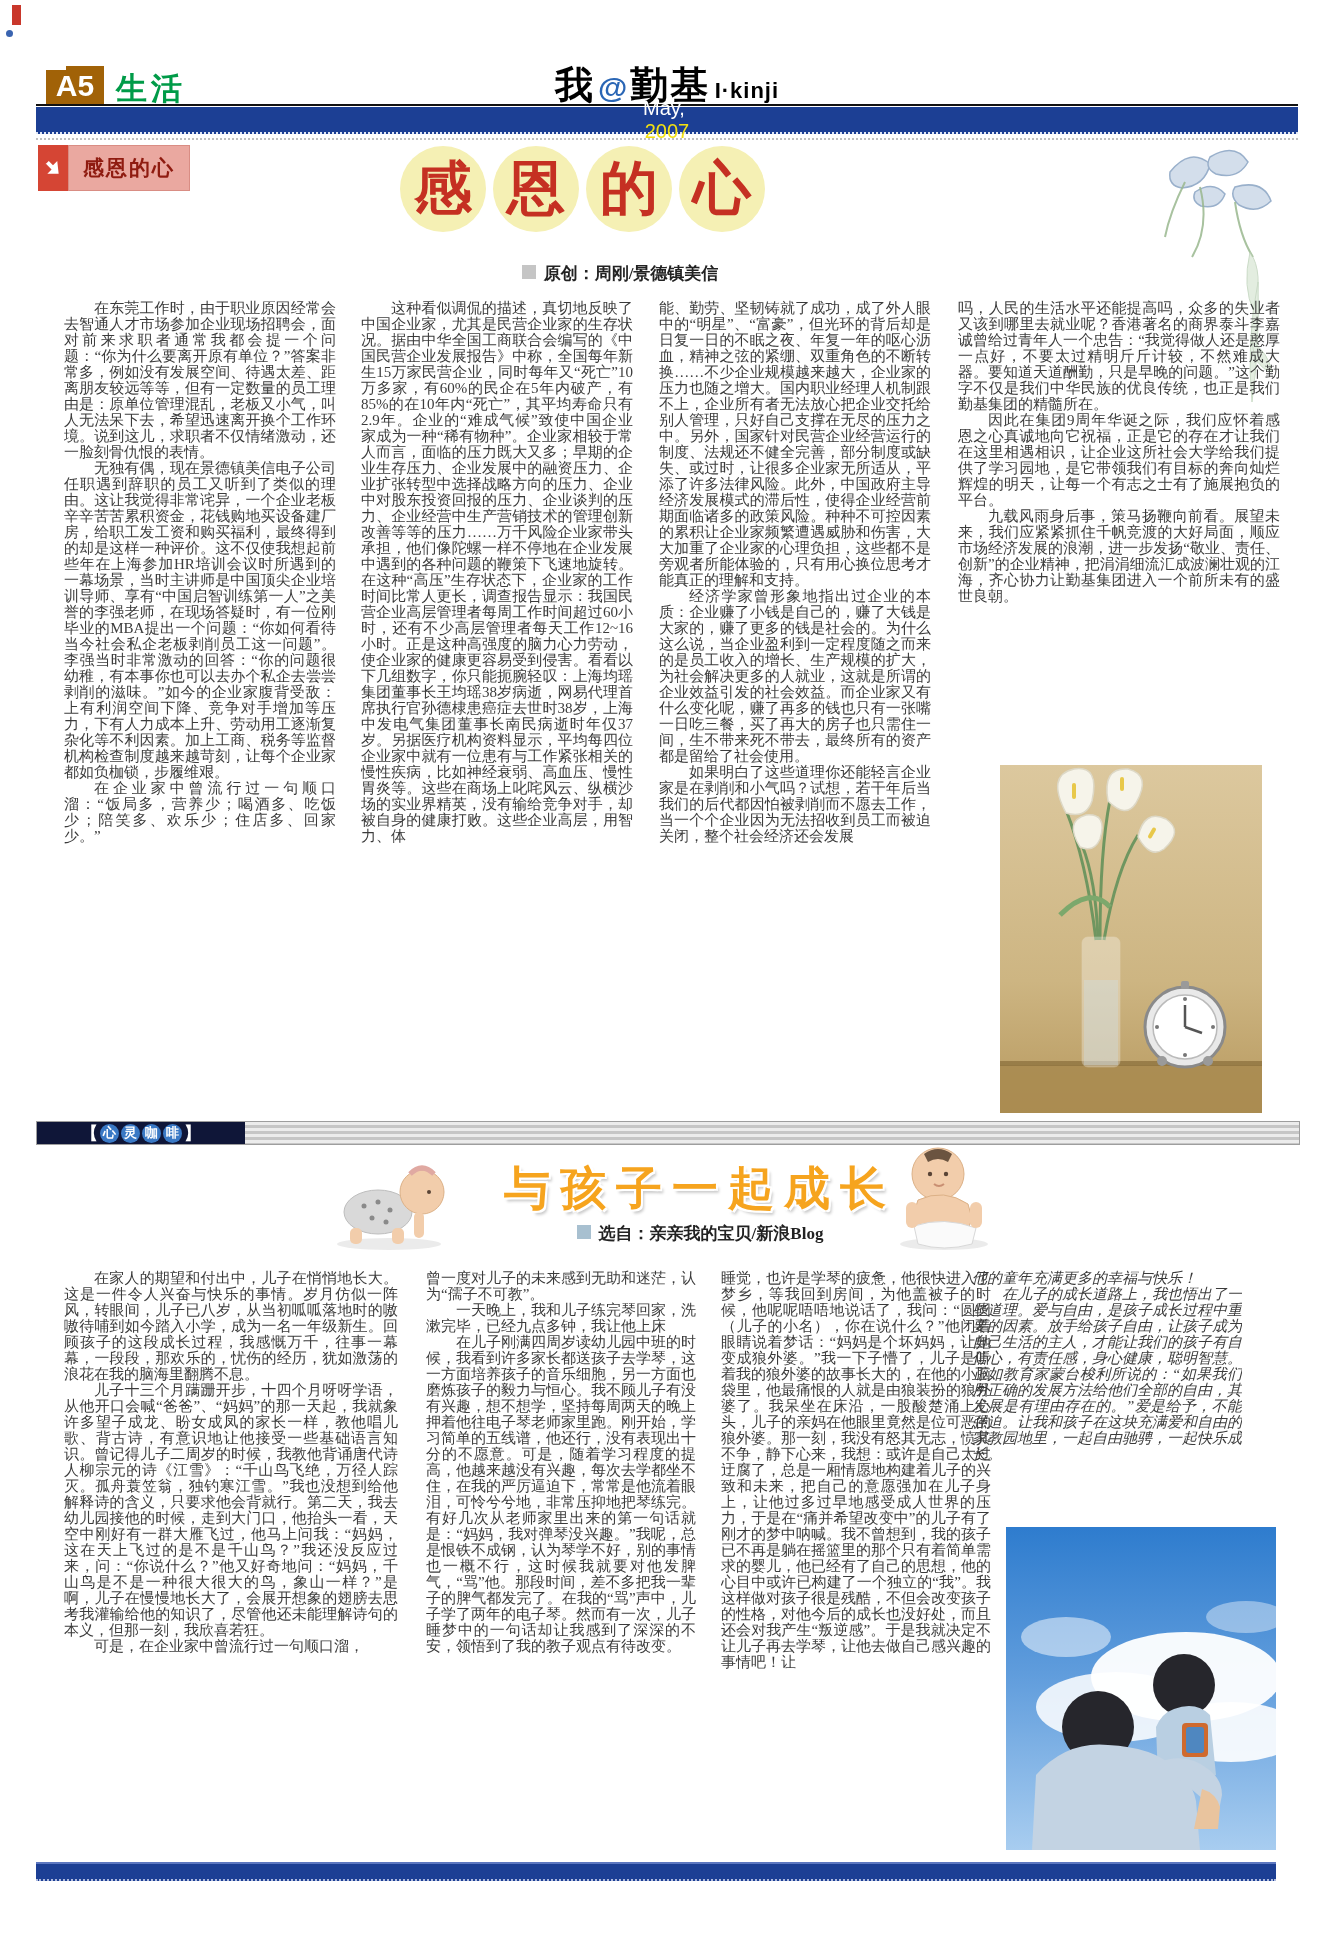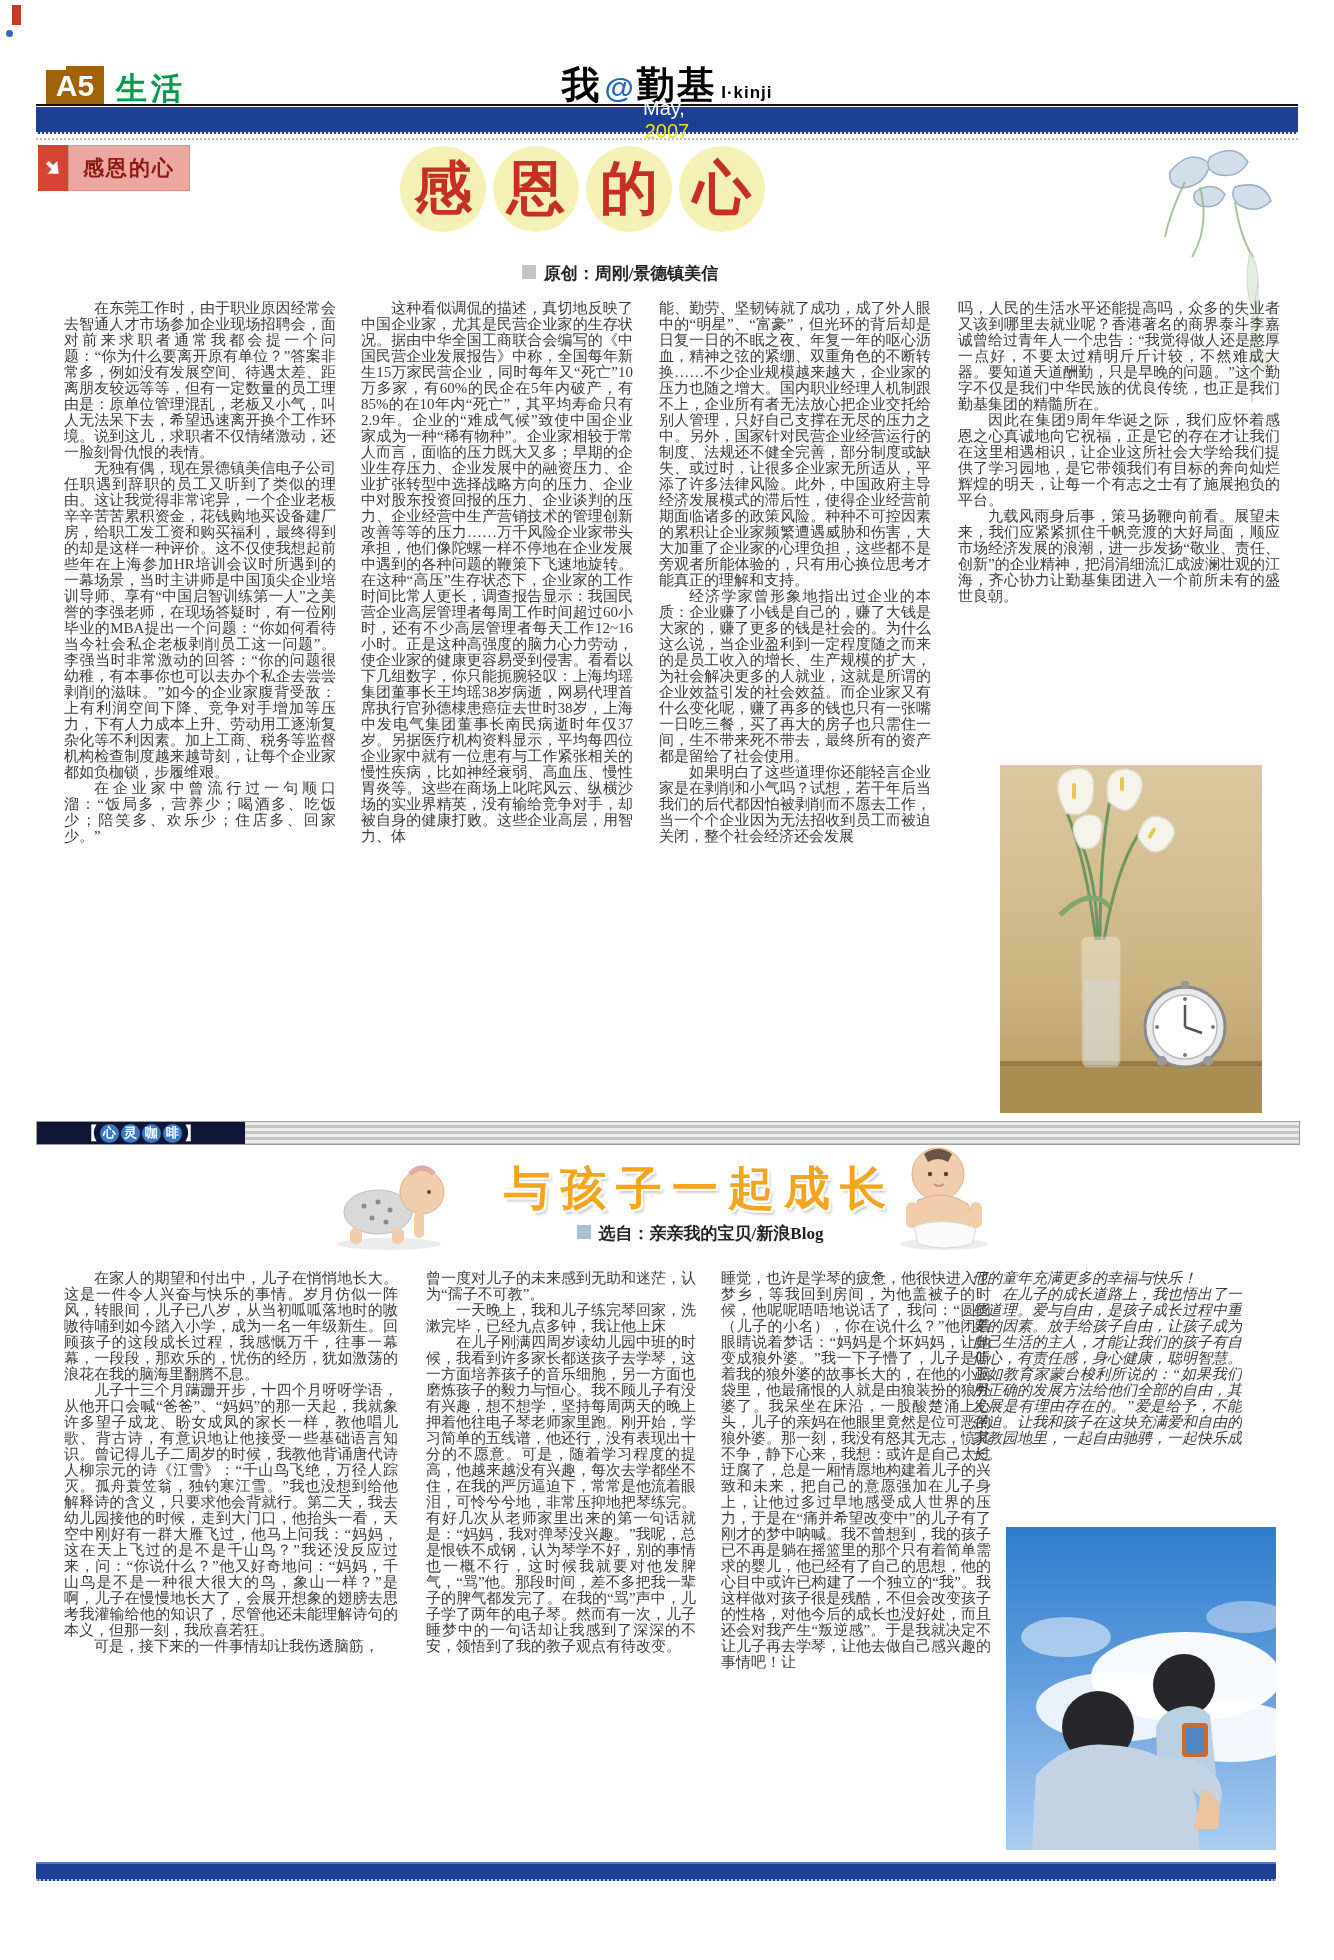--- a/index.html
+++ b/index.html
@@ -14,21 +14,21 @@
             font-family:"Liberation Sans",sans-serif;font-weight:bold;font-size:30px;
             display:flex;align-items:center;justify-content:center;}
   .pagecode::before{content:"";position:absolute;left:-6px;top:-14px;width:26px;height:18px;background:#fff;}
   .section-name{left:116px;top:68px;font-family:"Liberation Sans",sans-serif;font-weight:bold;
                 font-size:31px;color:#009b48;letter-spacing:4px;}
   .header-rule{left:36px;top:104px;width:1262px;height:2px;background:#111;}
   .masthead{left:0;top:60px;width:1334px;text-align:center;font-family:"Liberation Sans",sans-serif;
             font-weight:bold;color:#000;}
   .masthead .zh{font-size:38px;letter-spacing:2px;}
   .masthead .at{color:#2a66b5;font-size:30px;padding:0 3px;}
-  .masthead .sub{font-size:17px;letter-spacing:1px;}
+  .masthead .sub{font-size:22px;letter-spacing:1px;}
   .dateband{left:36px;top:107px;width:1262px;height:25px;background:#1c3f94;
             border-bottom:2px dotted #dfe6f5;display:flex;align-items:center;justify-content:center;
             font-family:"Liberation Sans",sans-serif;font-size:20px;flex-direction:column;}
   .dateband .m{color:#fff;margin-right:6px;}
   .dateband .y{color:#f3e110;}
   .subrule{left:36px;top:136px;width:1262px;height:2px;border-bottom:2px dotted #bfbfbf;}
 
   
   .tag1{left:38px;top:145px;height:46px;display:flex;}
   .tag1 .arrowbox{width:30px;height:46px;background:#d54534;display:flex;align-items:center;justify-content:center;}
@@ -244,21 +244,21 @@
     <path d="M46 44 q5 4 10 0" stroke="#c98f72" stroke-width="2" fill="none"></path>
     <path d="M30 60 q26 -12 50 4 q8 20 -6 34 q-24 8 -42 -2 q-10 -18 -2 -36z" fill="#f2cdab" stroke="#dcb187"></path>
     <path d="M26 86 q30 -10 62 2 l-4 16 q-28 8 -54 0z" fill="#fafafa" stroke="#d8d8d8"></path>
     <rect x="18" y="62" width="12" height="26" rx="6" fill="#f2cdab"></rect>
     <rect x="82" y="62" width="12" height="26" rx="6" fill="#f2cdab"></rect>
   </svg>
 
   <div class="abs col" style="left:48px;top:1270px;width:334px;height:585px;">
       <p class="para ind">在家人的期望和付出中，儿子在悄悄地长大。这是一件令人兴奋与快乐的事情。岁月仿似一阵风，转眼间，儿子已八岁，从当初呱呱落地时的嗷嗷待哺到如今踏入小学，成为一名一年级新生。回顾孩子的这段成长过程，我感慨万千，往事一幕幕，一段段，那欢乐的，忧伤的经历，犹如激荡的浪花在我的脑海里翻腾不息。</p>
       <p class="para ind">儿子十三个月蹒跚开步，十四个月呀呀学语，从他开口会喊“爸爸”、“妈妈”的那一天起，我就象许多望子成龙、盼女成凤的家长一样，教他唱儿歌、背古诗，有意识地让他接受一些基础语言知识。曾记得儿子二周岁的时候，我教他背诵唐代诗人柳宗元的诗《江雪》：“千山鸟飞绝，万径人踪灭。孤舟蓑笠翁，独钓寒江雪。”我也没想到给他解释诗的含义，只要求他会背就行。第二天，我去幼儿园接他的时候，走到大门口，他抬头一看，天空中刚好有一群大雁飞过，他马上问我：“妈妈，这在天上飞过的是不是千山鸟？”我还没反应过来，问：“你说什么？”他又好奇地问：“妈妈，千山鸟是不是一种很大很大的鸟，象山一样？”是啊，儿子在慢慢地长大了，会展开想象的翅膀去思考我灌输给他的知识了，尽管他还未能理解诗句的本义，但那一刻，我欣喜若狂。</p>
-      <p class="para ind">可是，接下来的一件事情却让我伤透脑筋，</p>
+      <p class="para ind">可是，在企业家中曾流行过一句顺口溜，</p>
     </div>
   <div class="abs col" style="left:410px;top:1270px;width:270px;height:585px;">
       <p class="para">曾一度对儿子的未来感到无助和迷茫，认为“孺子不可教”。</p>
       <p class="para ind">一天晚上，我和儿子练完琴回家，洗漱完毕，已经九点多钟，我让他上床</p>
       <p class="para ind">在儿子刚满四周岁读幼儿园中班的时候，我看到许多家长都送孩子去学琴，这一方面培养孩子的音乐细胞，另一方面也磨炼孩子的毅力与恒心。我不顾儿子有没有兴趣，想不想学，坚持每周两天的晚上押着他往电子琴老师家里跑。刚开始，学习简单的五线谱，他还行，没有表现出十分的不愿意。可是，随着学习程度的提高，他越来越没有兴趣，每次去学都坐不住，在我的严厉逼迫下，常常是他流着眼泪，可怜兮兮地，非常压抑地把琴练完。有好几次从老师家里出来的第一句话就是：“妈妈，我对弹琴没兴趣。”我呢，总是恨铁不成钢，认为琴学不好，别的事情也一概不行，这时候我就要对他发脾气，“骂”他。那段时间，差不多把我一辈子的脾气都发完了。在我的“骂”声中，儿子学了两年的电子琴。然而有一次，儿子睡梦中的一句话却让我感到了深深的不安，领悟到了我的教子观点有待改变。</p>
     </div>
   <div class="abs col" style="left:705px;top:1270px;width:270px;height:585px;">
       <p class="para">睡觉，也许是学琴的疲惫，他很快进入了梦乡，等我回到房间，为他盖被子的时候，他呢呢唔唔地说话了，我问：“圆圆（儿子的小名），你在说什么？”他闭着眼睛说着梦话：“妈妈是个坏妈妈，让她变成狼外婆。”我一下子懵了，儿子是听着我的狼外婆的故事长大的，在他的小脑袋里，他最痛恨的人就是由狼装扮的狼外婆了。我呆坐在床沿，一股酸楚涌上心头，儿子的亲妈在他眼里竟然是位可恶的狼外婆。那一刻，我没有怒其无志，愤其不争，静下心来，我想：或许是自己太过迂腐了，总是一厢情愿地构建着儿子的兴致和未来，把自己的意愿强加在儿子身上，让他过多过早地感受成人世界的压力，于是在“痛并希望改变中”的儿子有了刚才的梦中呐喊。我不曾想到，我的孩子已不再是躺在摇篮里的那个只有着简单需求的婴儿，他已经有了自己的思想，他的心目中或许已构建了一个独立的“我”。我这样做对孩子很是残酷，不但会改变孩子的性格，对他今后的成长也没好处，而且还会对我产生“叛逆感”。于是我就决定不让儿子再去学琴，让他去做自己感兴趣的事情吧！让</p>
     </div>
   <div class="abs col" style="left:956px;top:1270px;width:270px;height:240px;font-style:italic;">

